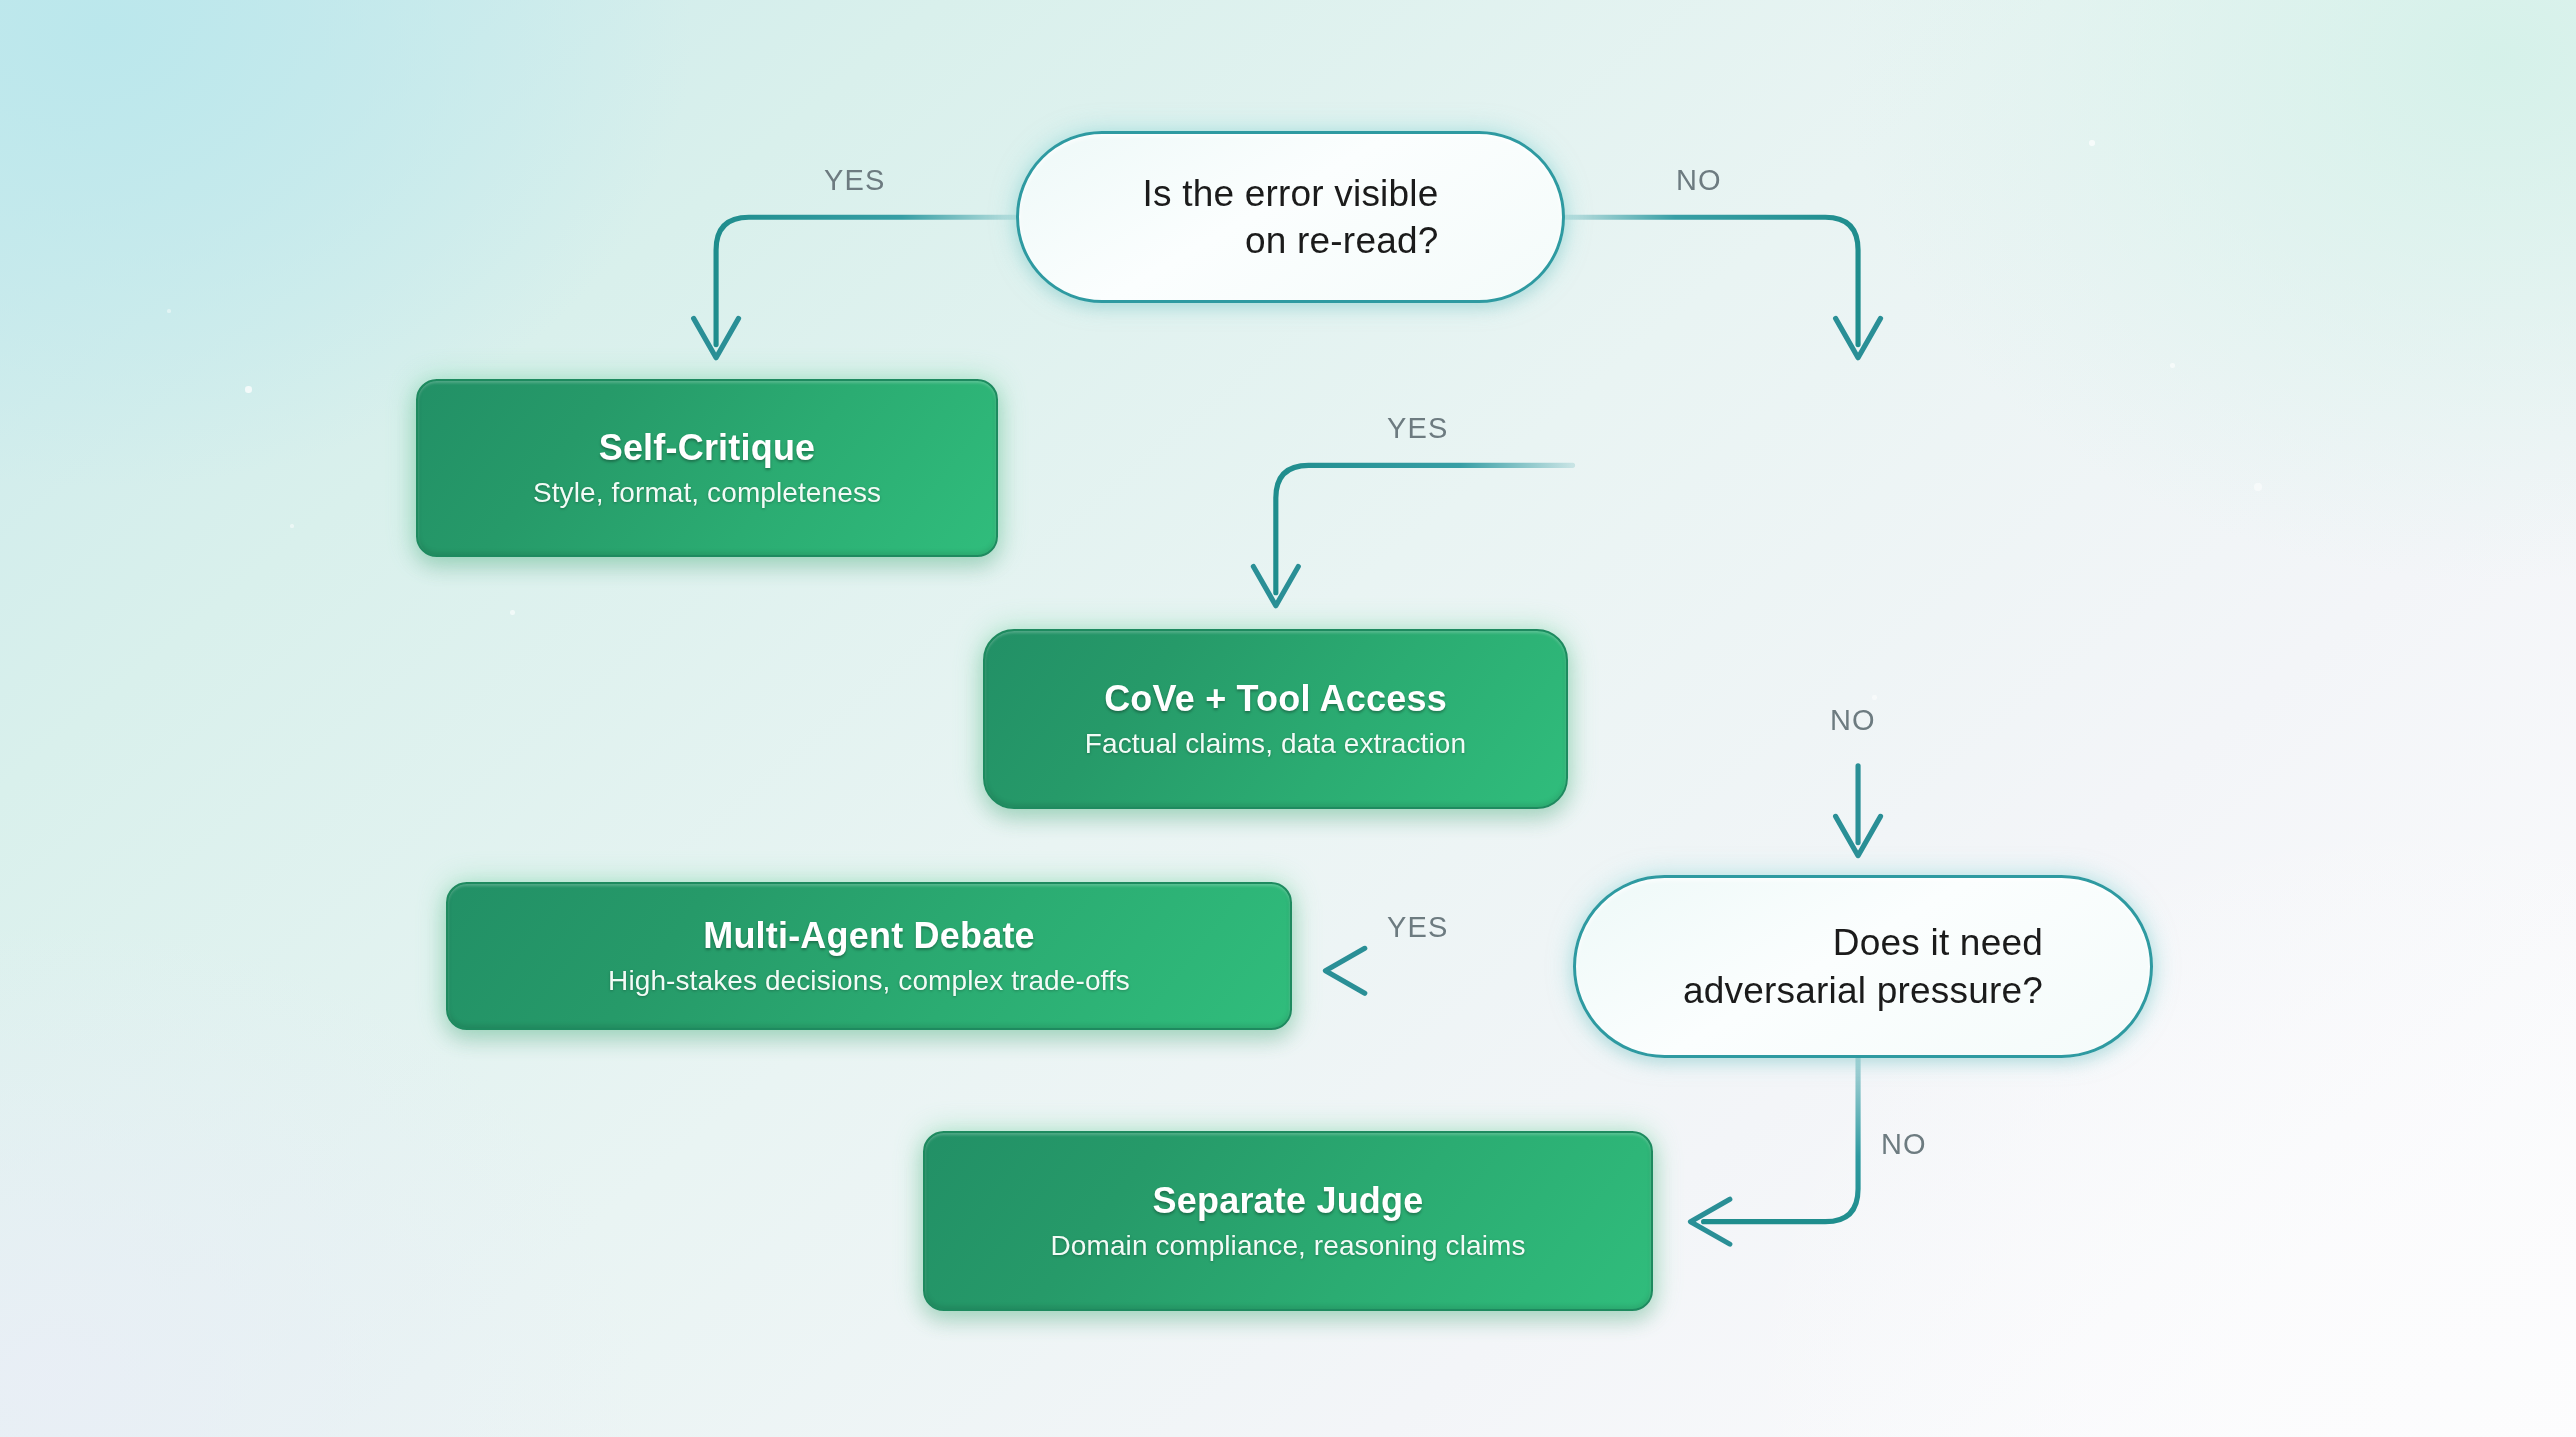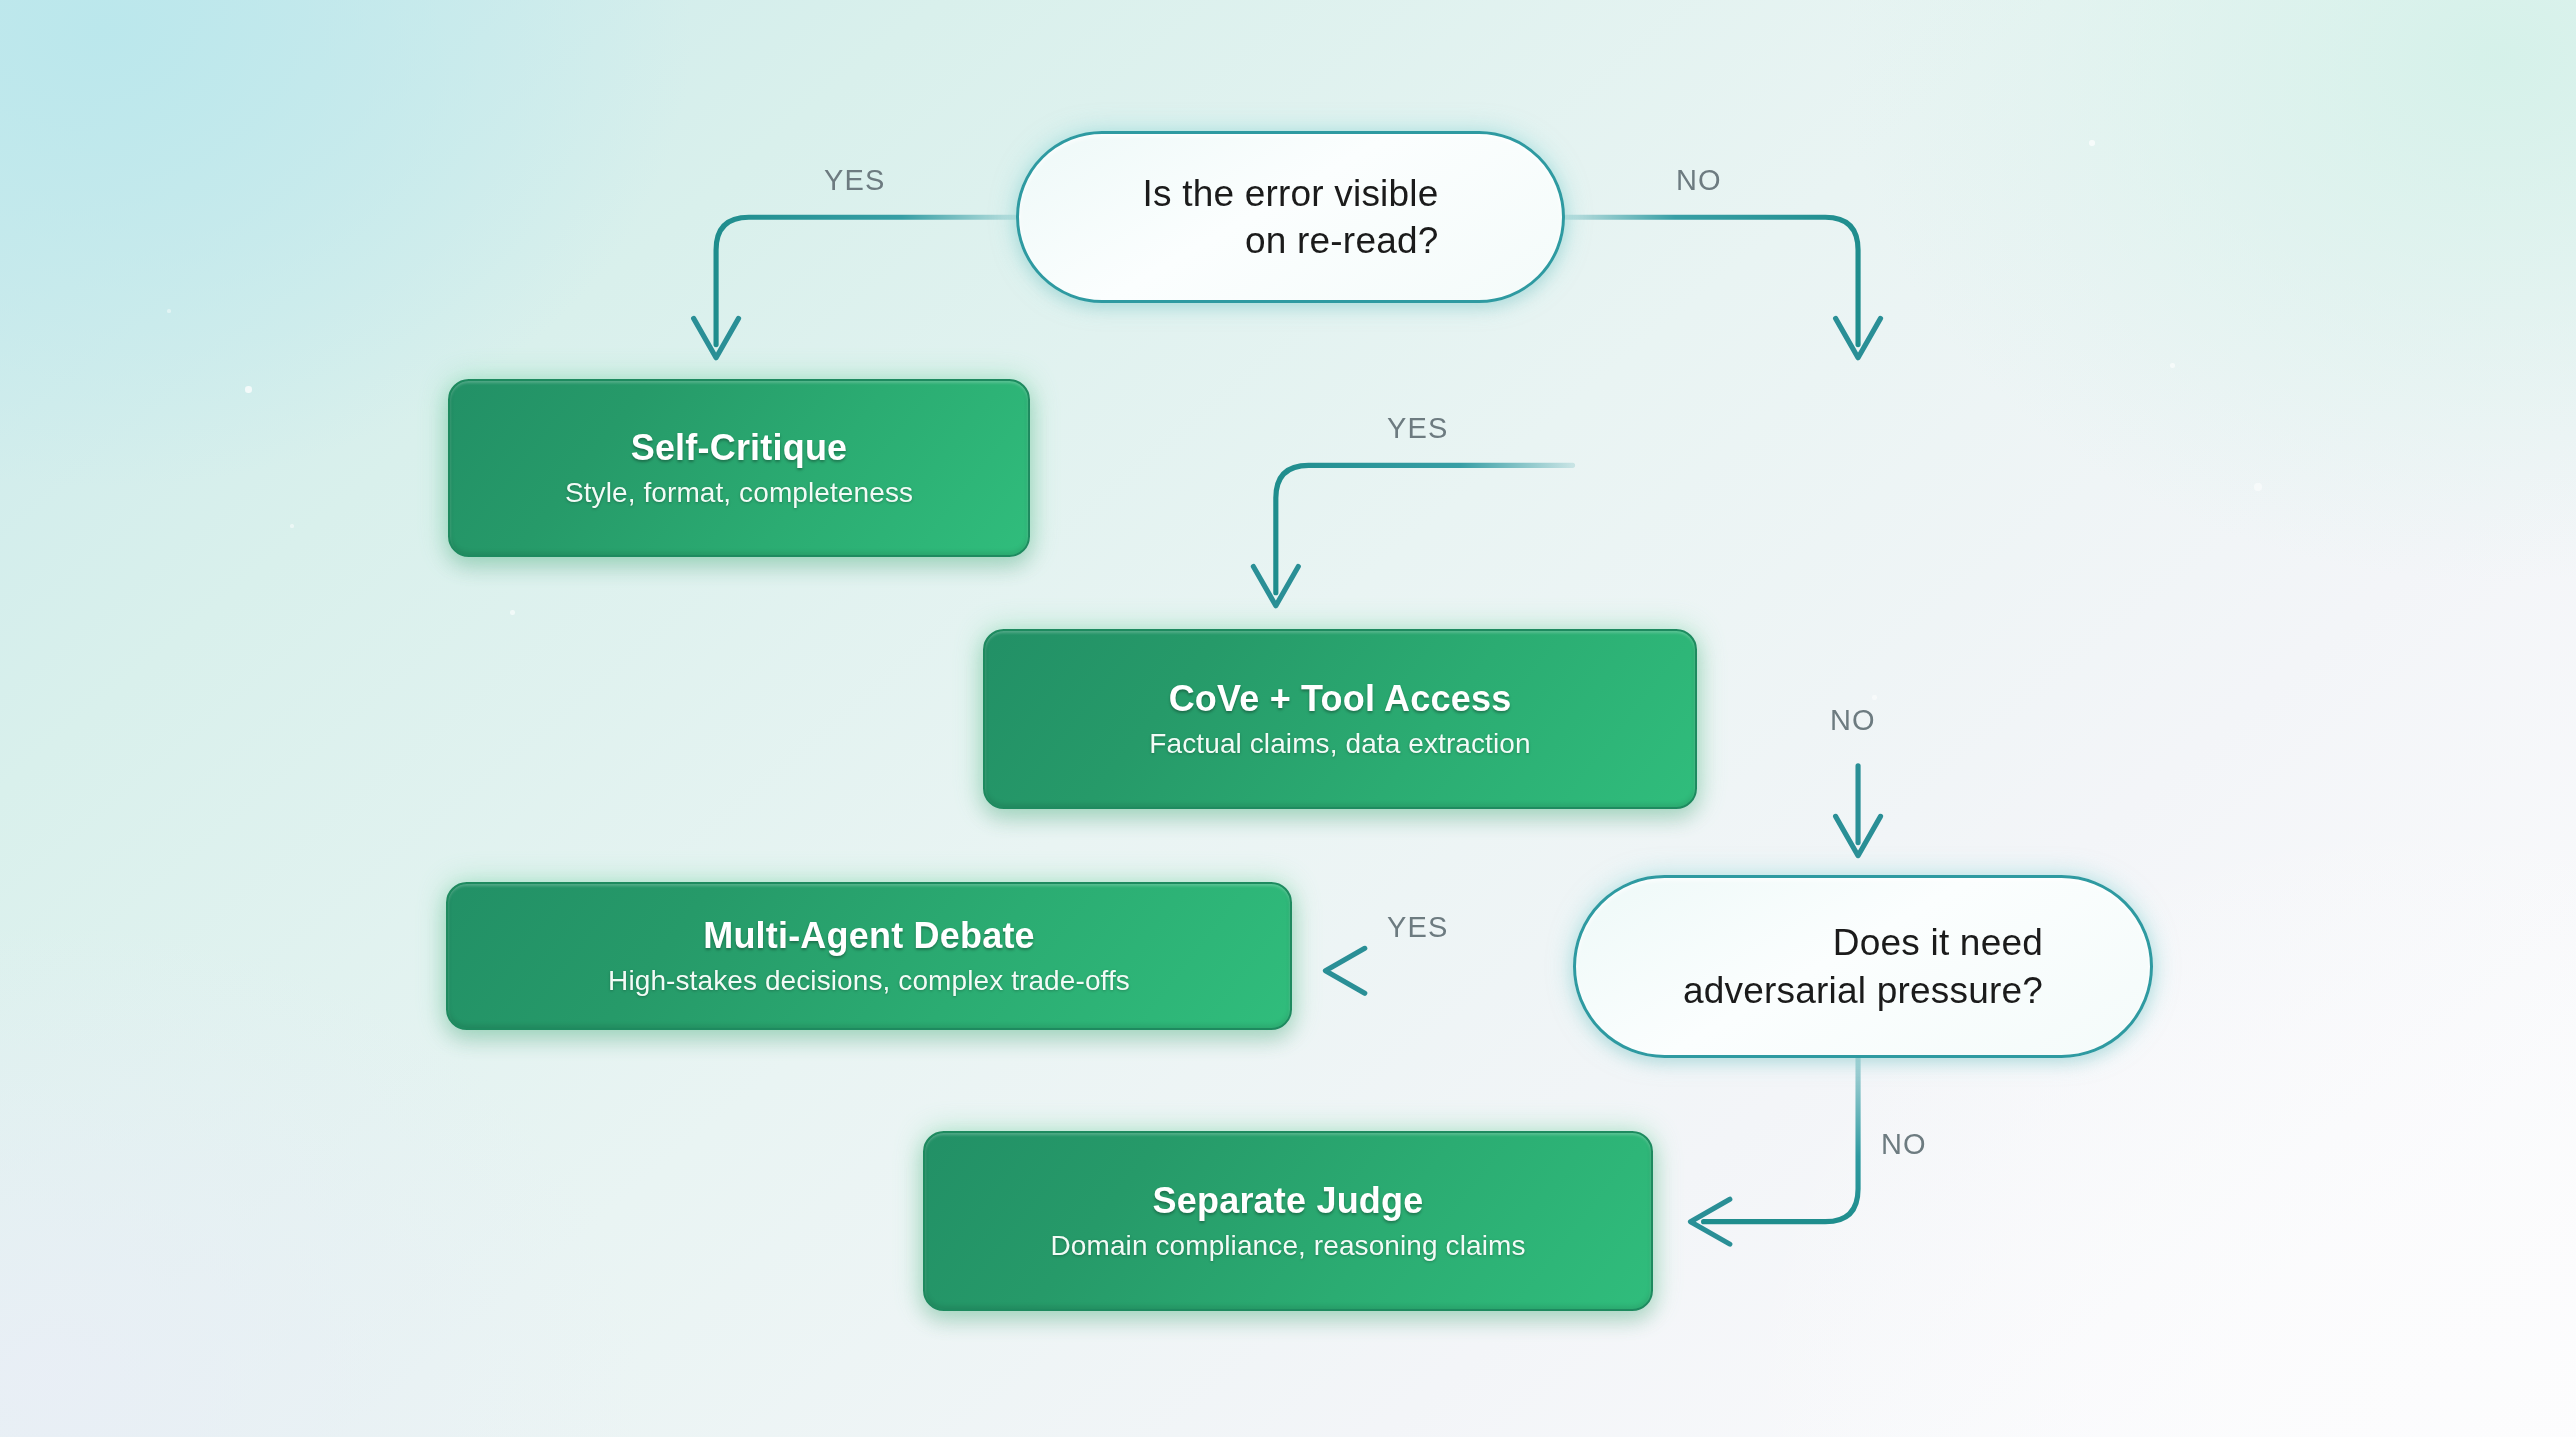--- a/index.html
+++ b/index.html
@@ -139,26 +139,26 @@
   </div>
 
 
   <div class="pill" style="left:1573px;top:875px;width:580px;height:183px;">
     <div>
       <span>Does it need</span><br>
       <span>adversarial pressure?</span>
     </div>
   </div>
 
-  <div class="card" style="left:448px;top:379px;width:582px;height:178px;">
+  <div class="card" style="left:416px;top:379px;width:582px;height:178px;">
     <div class="t">Self-Critique</div>
     <div class="s">Style, format, completeness</div>
   </div>
 
-  <div class="card" style="left:983px;top:629px;width:714px;height:180px;">
+  <div class="card" style="left:983px;top:629px;width:585px;height:180px;border-radius:31px;">
     <div class="t">CoVe + Tool Access</div>
     <div class="s">Factual claims, data extraction</div>
   </div>
 
   <div class="card" style="left:446px;top:882px;width:846px;height:148px;">
     <div class="t">Multi-Agent Debate</div>
     <div class="s">High-stakes decisions, complex trade-offs</div>
   </div>
 
   <div class="card" style="left:923px;top:1131px;width:730px;height:180px;">

